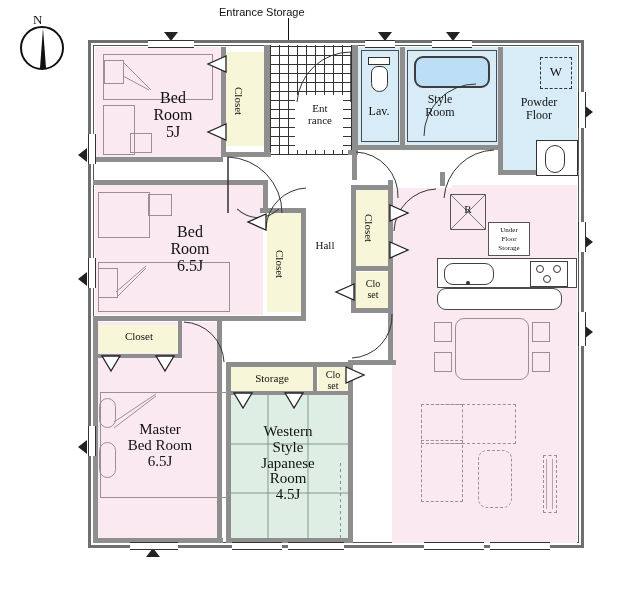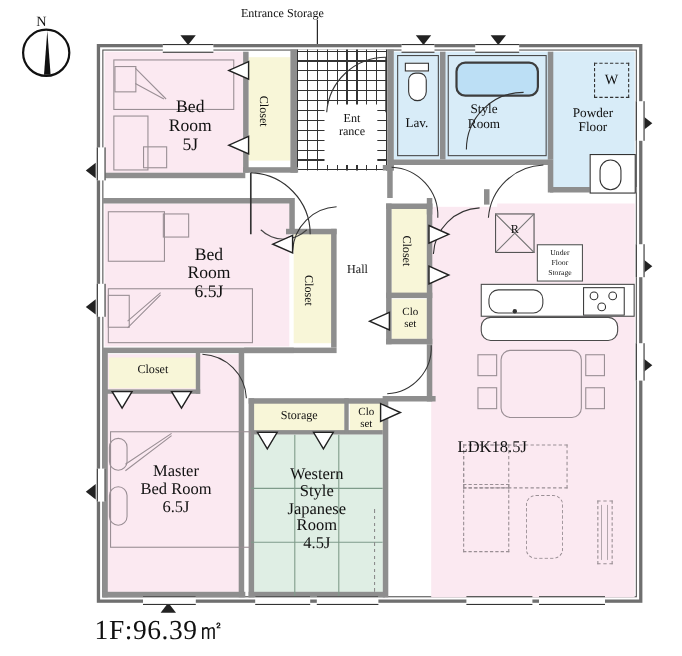--- a/index.html
+++ b/index.html
@@ -38,21 +38,21 @@
   #compass{position:absolute;left:20px;top:26px;width:44px;height:44px;}
   #compass .ring{position:absolute;left:0;top:0;width:44px;height:44px;border:2px solid #111;border-radius:50%;box-sizing:border-box;}
   #compass .needle{position:absolute;left:20px;top:2px;width:0;height:0;
       border-left:3px solid transparent;border-right:3px solid transparent;border-bottom:40px solid #111;}
   #compass .nlabel{position:absolute;left:13px;top:-14px;font-size:13px;font-family:"Liberation Serif",serif;color:#111;}
 
   
   #title{position:absolute;left:86px;top:556px;font-size:25px;color:#111;letter-spacing:0.5px;font-family:"Liberation Serif",serif;}
 
   
-  #ent-cap{position:absolute;left:219px;top:6px;font-size:11px;color:#111;font-family:Liberation Serif, serif;}
+  #ent-cap{position:absolute;left:219px;top:6px;font-size:11px;color:#111;font-family:Liberation Sans, sans-serif;}
   #ent-cap-line{position:absolute;left:288px;top:18px;width:1px;height:22px;background:#111;}
 
   
   .arc{position:absolute;border:1px solid #333;border-radius:50%;box-sizing:border-box;background:transparent;}
 
   
   .win{position:absolute;background:#fff;border-top:1px solid #333;border-bottom:1px solid #333;}
   .winv{position:absolute;background:#fff;border-left:1px solid #333;border-right:1px solid #333;}
 
   
@@ -343,35 +343,33 @@
 Room
 6.5J</div>
   <div class="lbl" style="left:104px;top:422px;width:112px;font-size:15px;">Master
 Bed Room
 6.5J</div>
   <div class="lbl" style="left:232px;top:424px;width:112px;font-size:15px;">Western
 Style
 Japanese
 Room
 4.5J</div>
-  <div class="lbl" style="left:416px;top:400px;width:110px;font-size:15px;text-align:left;">LDK18.5J</div>
   <div class="lbl" style="left:300px;top:240px;width:50px;font-size:11px;">Hall</div>
   <div class="lbl" style="left:297px;top:103px;width:46px;font-size:11px;">Ent
 rance</div>
   <div class="lbl" style="left:360px;top:105px;width:38px;font-size:12px;">Lav.</div>
   <div class="lbl" style="left:414px;top:93px;width:52px;font-size:12px;">Style
 Room</div>
   <div class="lbl" style="left:505px;top:96px;width:68px;font-size:12px;">Powder
 Floor</div>
 
   <div class="lbl-v" style="left:233px;top:73px;height:56px;font-size:11px;">Closet</div>
   <div class="lbl-v" style="left:274px;top:236px;height:56px;font-size:11px;">Closet</div>
   <div class="lbl-v" style="left:363px;top:203px;height:50px;font-size:11px;">Closet</div>
   <div class="lbl" style="left:358px;top:278px;width:30px;font-size:10px;line-height:1.1;">Clo
 set</div>
   <div class="lbl" style="left:104px;top:331px;width:70px;font-size:11px;">Closet</div>
   <div class="lbl" style="left:319px;top:369px;width:28px;font-size:10px;line-height:1.1;">Clo
 set</div>
   <div class="lbl" style="left:236px;top:373px;width:72px;font-size:11px;">Storage</div>
 
-  <div id="title">1F:96.39㎡</div>
 
 </div>
 
 </body></html>

